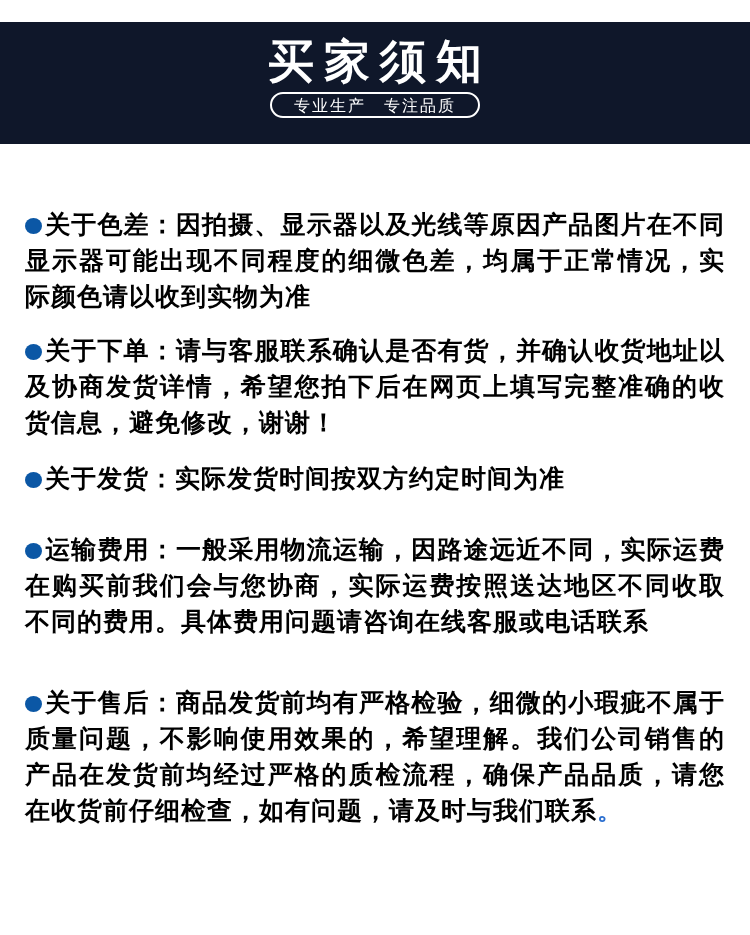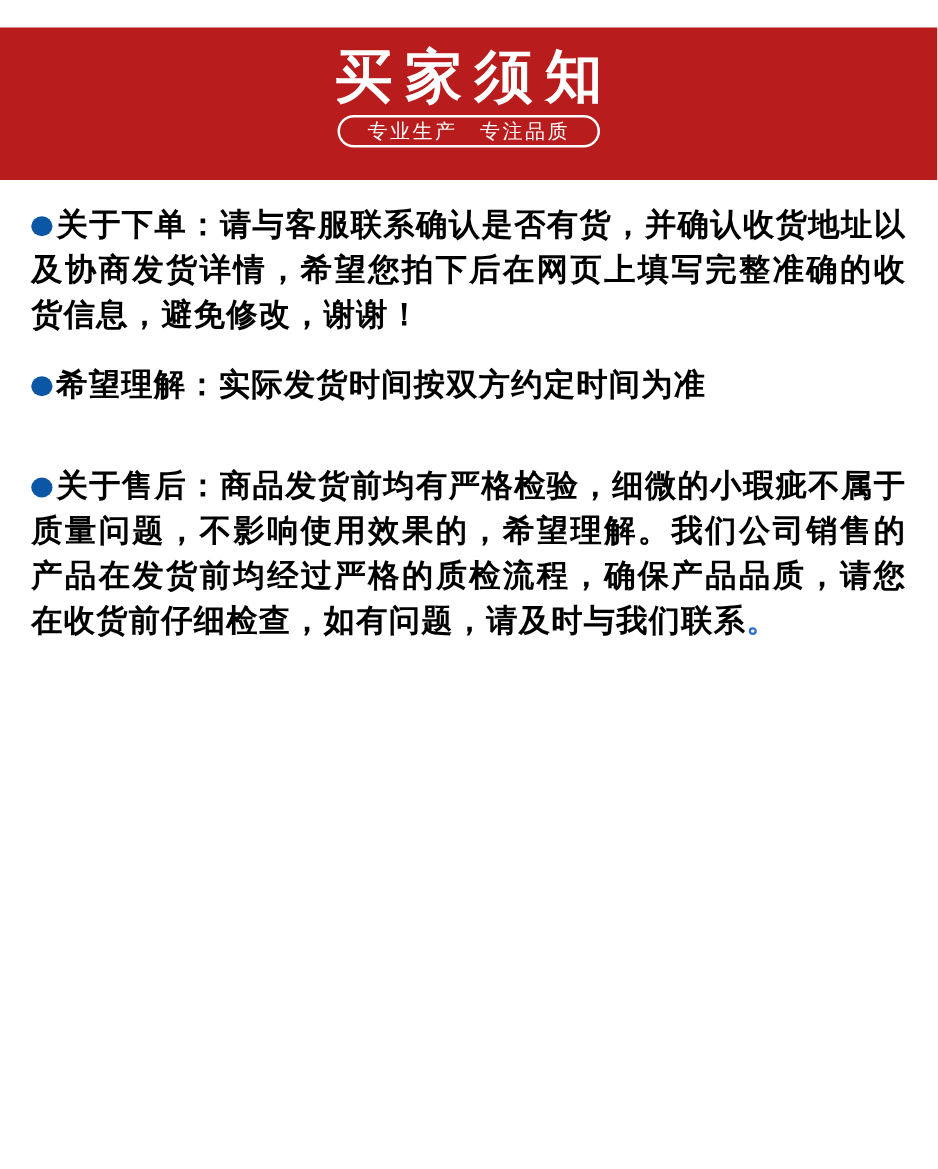--- a/index.html
+++ b/index.html
@@ -11,21 +11,21 @@
     width: 750px;
     height: 935px;
     overflow: hidden;
     font-family: "Liberation Sans", "DejaVu Sans", sans-serif;
     box-sizing: border-box;
     padding-top: 22px; 
   }
   
   .header {
     height: 122px;
-    background: #b91c1c;
+    background: #0f172a;
     text-align: center;
     color: #ffffff;
     overflow: hidden;
   }
   .header h1 {
     margin: 0;
     padding-top: 15px;
     font-size: 46px;
     line-height: 48px;
     font-weight: 700;
@@ -81,27 +81,33 @@
 
 <div class="header">
   <h1>买家须知</h1>
   <div class="subtitle-pill">
     <span>专业生产　专注品质</span>
   </div>
 </div>
 
 <div class="content">
 
+  <p class="notice gap-1">
+    <span class="bullet"></span><span>关于色差：因拍摄、显示器以及光线等原因产品图片在不同显示器可能出现不同程度的细微色差，均属于正常情况，实际颜色请以收到实物为准</span><span class="suffix"></span>
+  </p>
 
   <p class="notice gap-2">
     <span class="bullet"></span><span>关于下单：请与客服联系确认是否有货，并确认收货地址以及协商发货详情，希望您拍下后在网页上填写完整准确的收货信息，避免修改，谢谢！</span><span class="suffix"></span>
   </p>
 
   <p class="notice gap-3">
-    <span class="bullet"></span><span>希望理解：实际发货时间按双方约定时间为准</span><span class="suffix"></span>
+    <span class="bullet"></span><span>关于发货：实际发货时间按双方约定时间为准</span><span class="suffix"></span>
   </p>
 
+  <p class="notice gap-4">
+    <span class="bullet"></span><span>运输费用：一般采用物流运输，因路途远近不同，实际运费在购买前我们会与您协商，实际运费按照送达地区不同收取不同的费用。具体费用问题请咨询在线客服或电话联系</span><span class="suffix"></span>
+  </p>
 
   <p class="notice gap-5">
     <span class="bullet"></span><span>关于售后：商品发货前均有严格检验，细微的小瑕疵不属于质量问题，不影响使用效果的，希望理解。我们公司销售的产品在发货前均经过严格的质检流程，确保产品品质，请您在收货前仔细检查，如有问题，请及时与我们联系</span><span class="suffix">。</span>
   </p>
 
 </div>
 
 </body></html>

